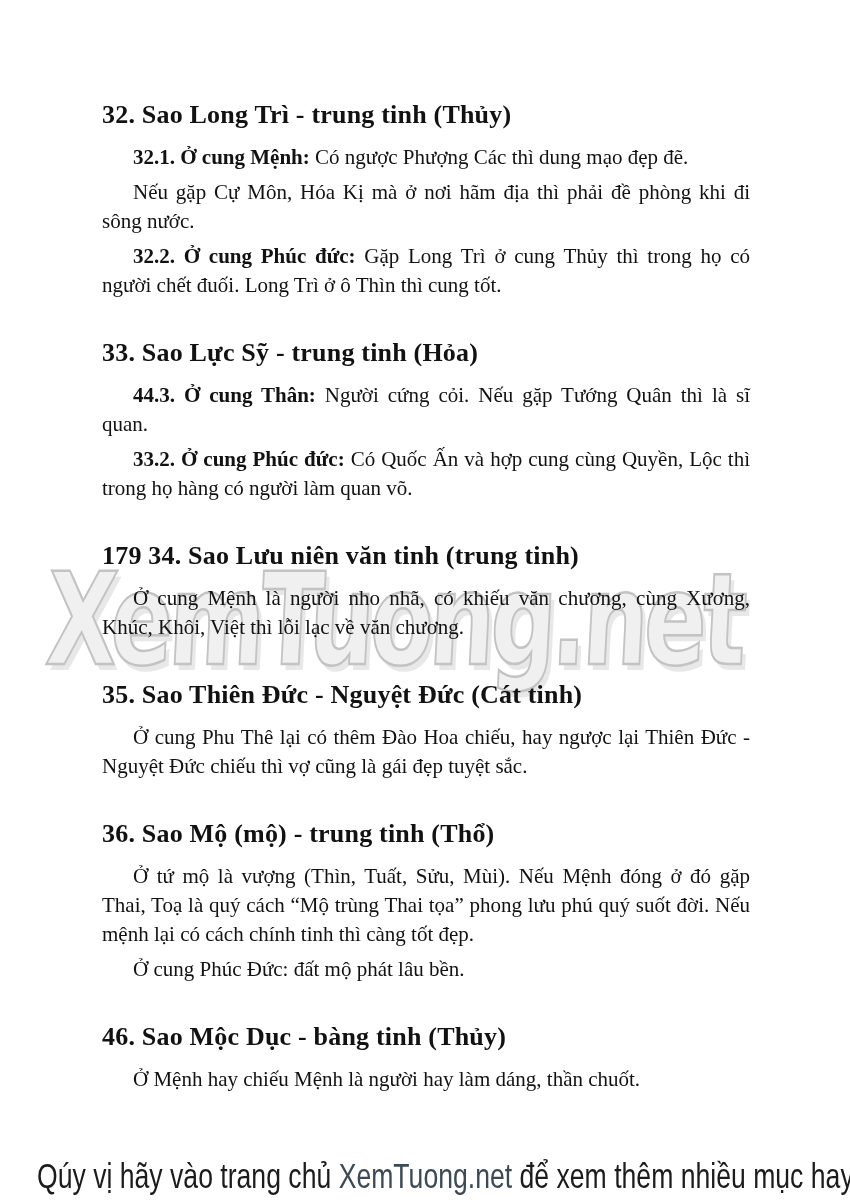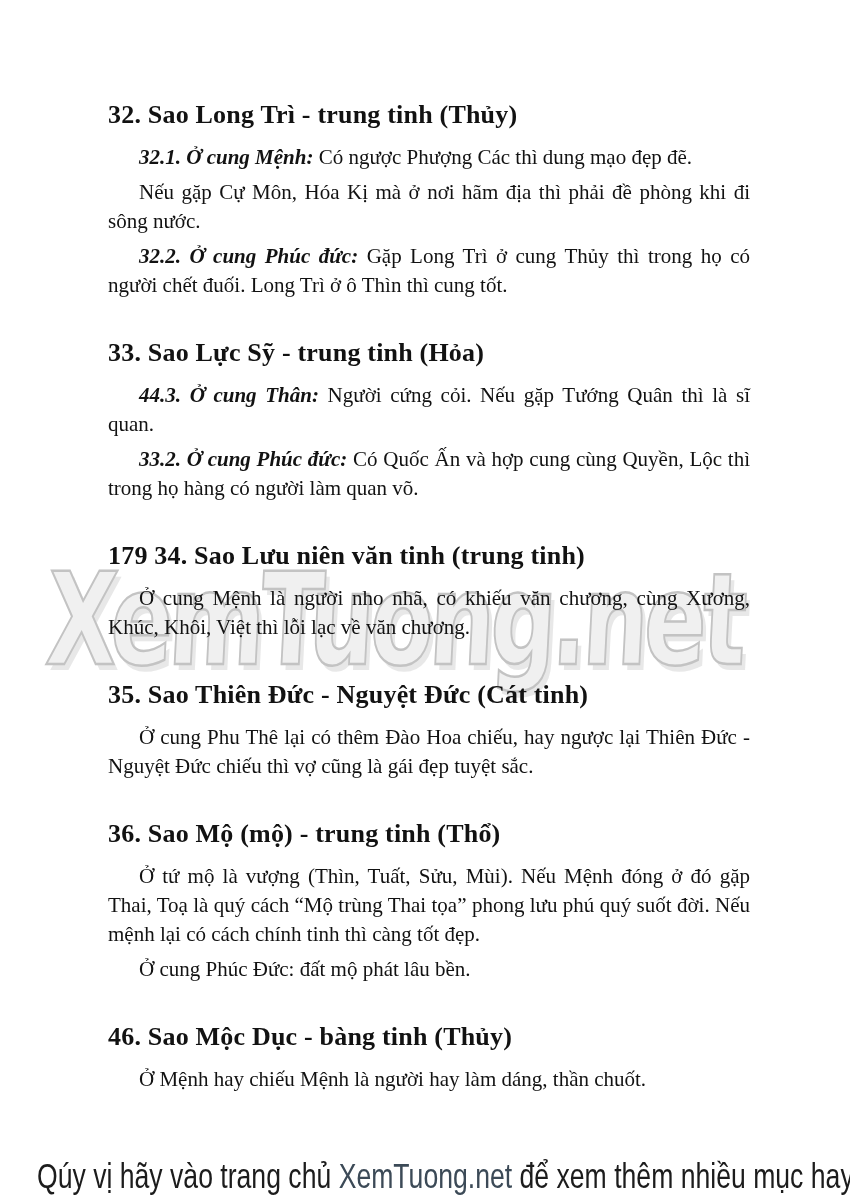--- a/index.html
+++ b/index.html
@@ -10,42 +10,40 @@
     background: #ffffff;
     overflow: hidden;
     font-family: "Liberation Serif", "DejaVu Serif", serif;
     color: #121212;
   }
 
   .page-content {
     position: relative;
     z-index: 1;
     padding: 100px 100px 0 102px;
-    margin-left: 6px;
   }
 
   .sec-heading {
     font-size: 26px;
     font-weight: bold;
     line-height: 30px;
     margin: 38px 0 13px 0;
     letter-spacing: 0.2px;
   }
   .sec:first-child .sec-heading { margin-top: 0; }
 
   .para {
     font-size: 21px;
     line-height: 29px;
     margin: 6px 0;
     text-indent: 31px;
     text-align: justify;
   }
   .lead {
     font-weight: bold;
-    font-style: italic;
   }
 
   .watermark {
     position: absolute;
     z-index: 0;
     left: 50px;
     top: 556px;
     font-family: "DejaVu Sans", sans-serif;
     font-weight: bold;
     font-size: 128px;

